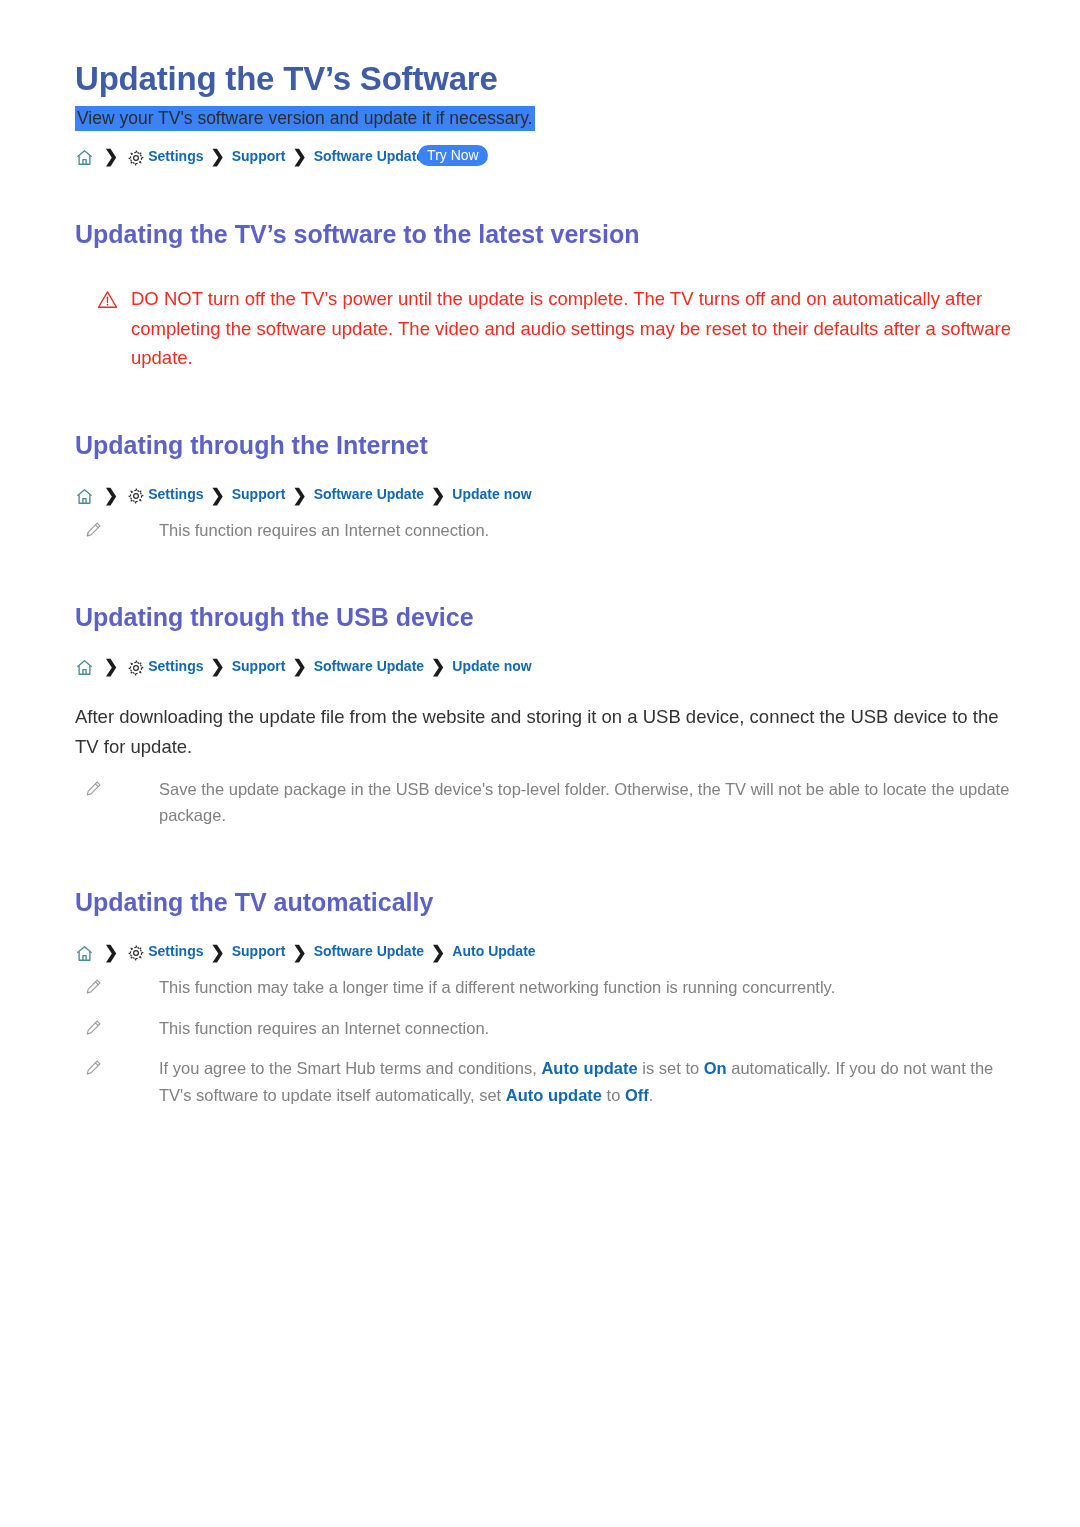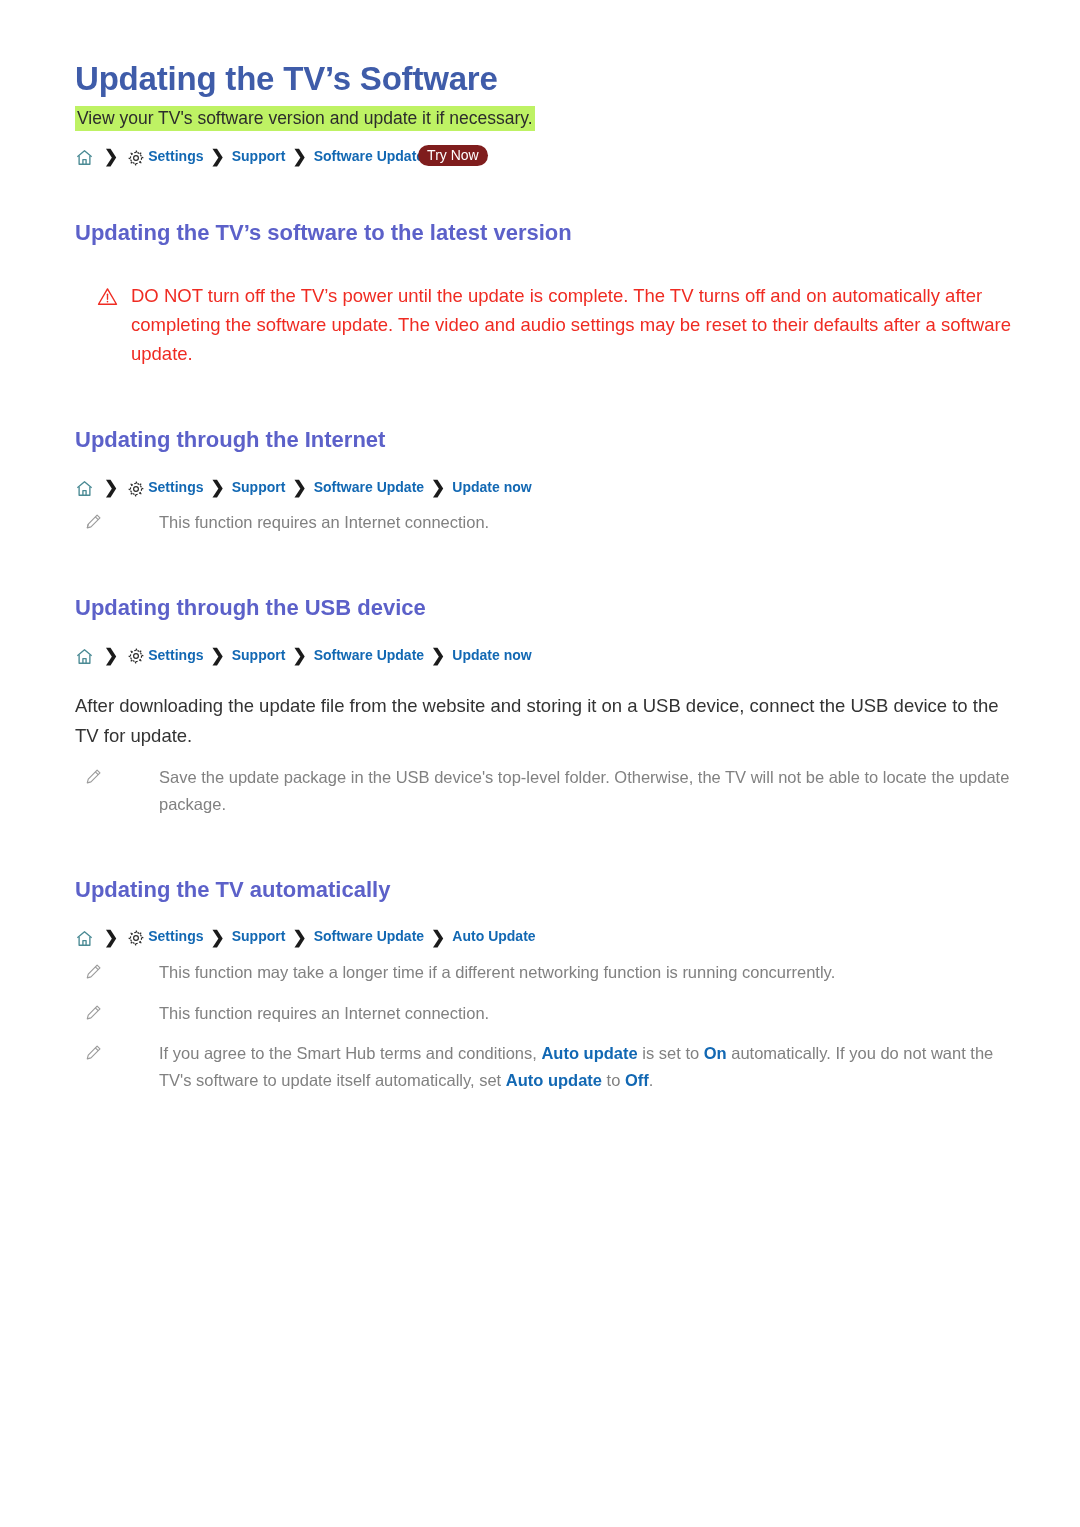--- a/index.html
+++ b/index.html
@@ -28,21 +28,21 @@
     font-weight: bold;
     line-height: 1.18;
     letter-spacing: -0.2px;
     margin: 0 0 6px 0;
   }
   .page-subtitle-wrap {
     margin: 0 0 14px 0;
   }
   .page-subtitle {
     display: inline;
-    background: #bef264;
+    background: #3b82f6;
     color: #2c2c2c;
     font-size: 17.5px;
     line-height: 1.55;
     padding: 2px 2px 3px 2px;
     box-decoration-break: clone;
     -webkit-box-decoration-break: clone;
   }
 
   
   .breadcrumb {
@@ -78,37 +78,37 @@
     top: 0px;
   }
   .bc-link {
     color: #1268b3;
     font-weight: bold;
     font-size: 14px;
     white-space: nowrap;
   }
   .try-now {
     display: inline-block;
-    background: #7f1d1d;
+    background: #3b82f6;
     color: #ffffff;
     font-size: 14px;
     font-weight: normal;
     border-radius: 11px;
     padding: 2px 9px 3px 9px;
     line-height: 1.15;
     margin-left: -6px;
     position: relative;
     top: -1px;
     white-space: nowrap;
   }
 
   
   .section-heading {
     color: #5c61c9;
-    font-size: 22px;
+    font-size: 25px;
     font-weight: bold;
     line-height: 1.25;
     margin: 0;
   }
   .sec-gap-top-large { margin-top: 52px; }
   .sec-gap-top-xlarge { margin-top: 58px; }
 
   .heading-to-breadcrumb { margin-top: 24px; }
 
   

